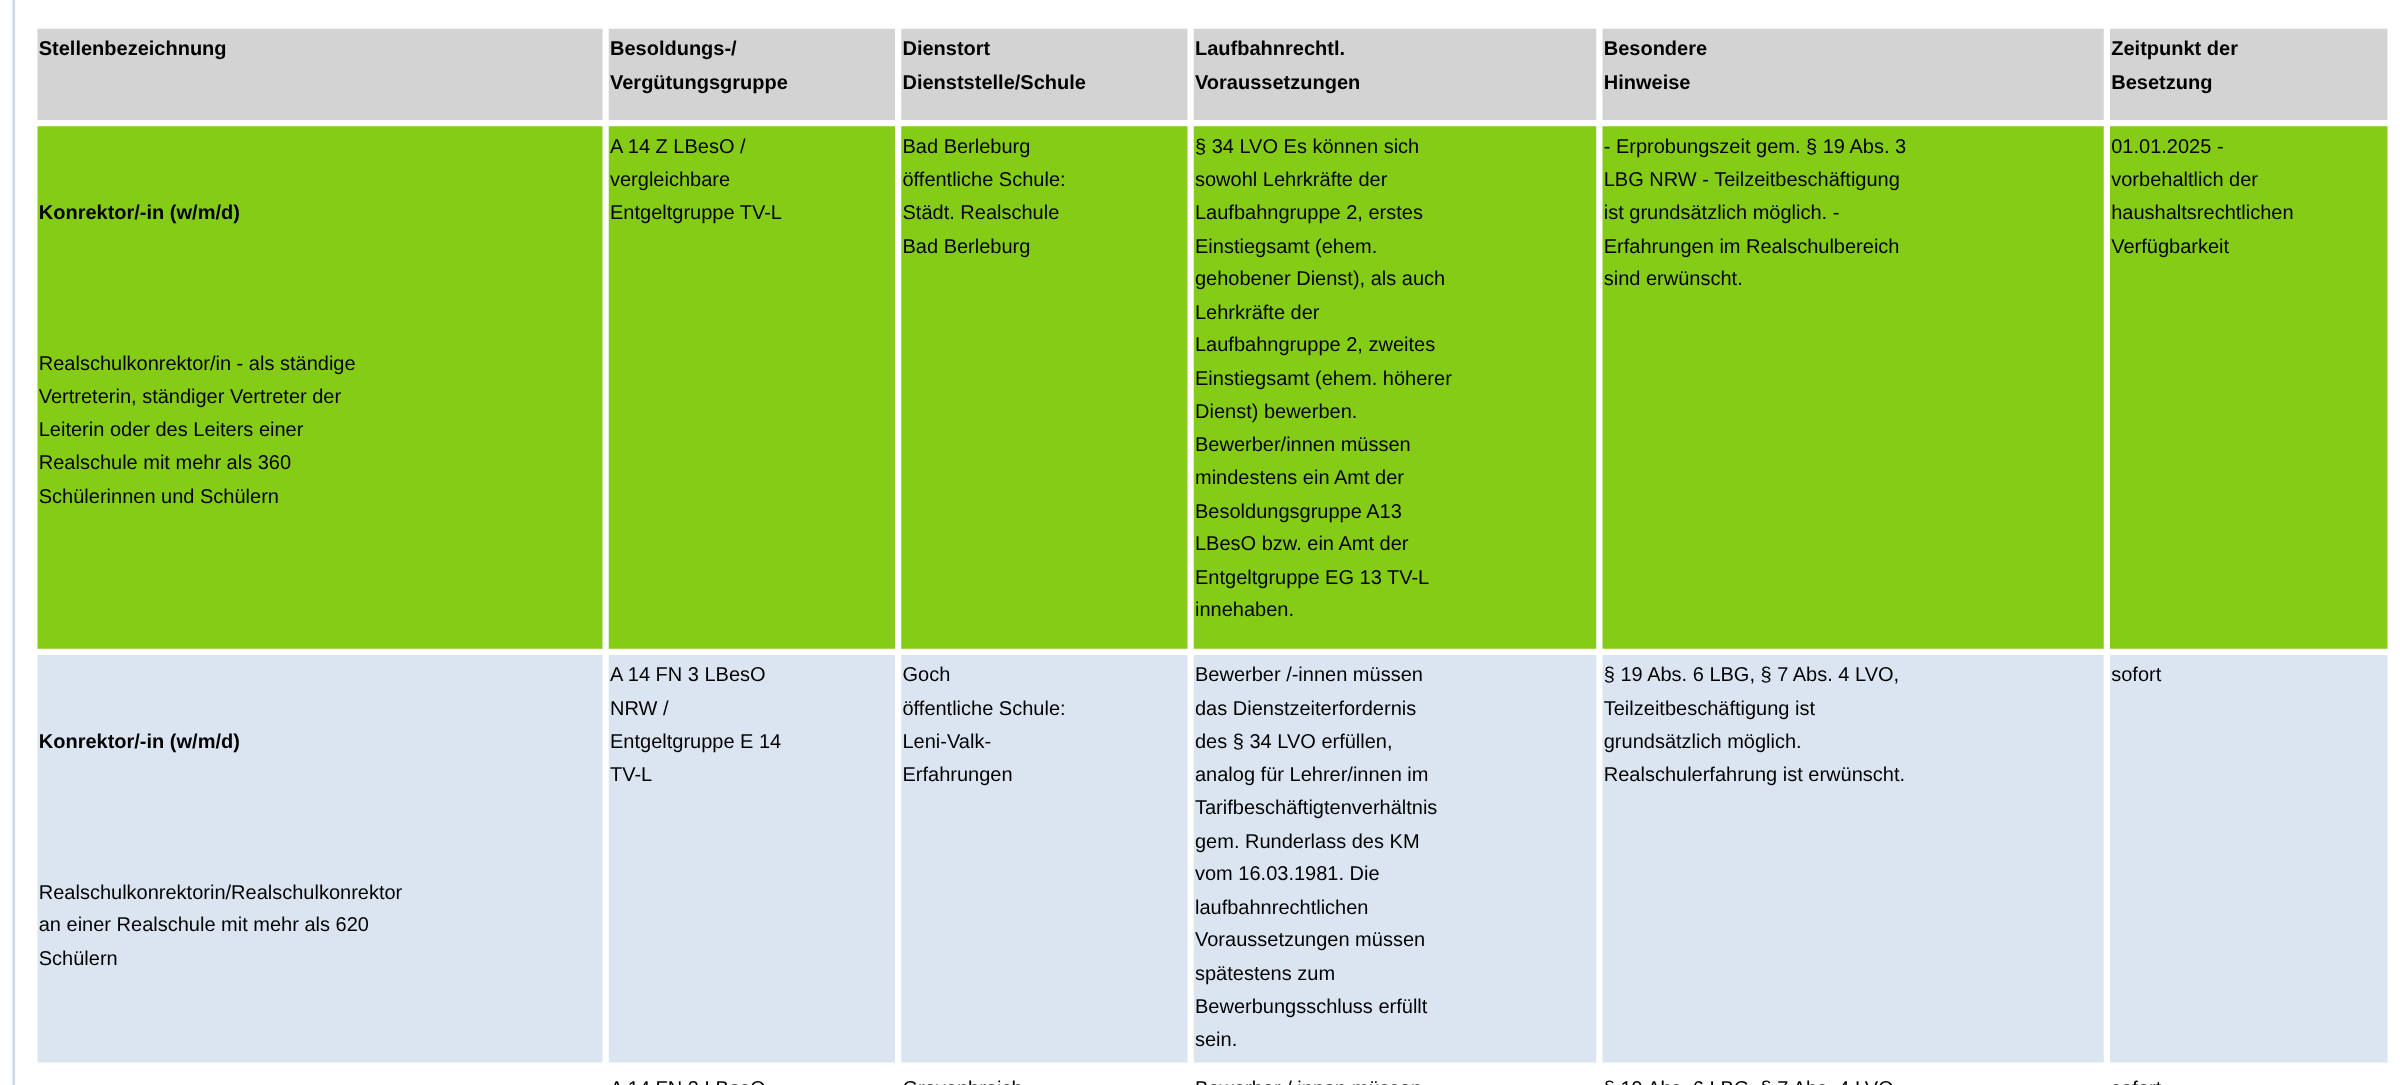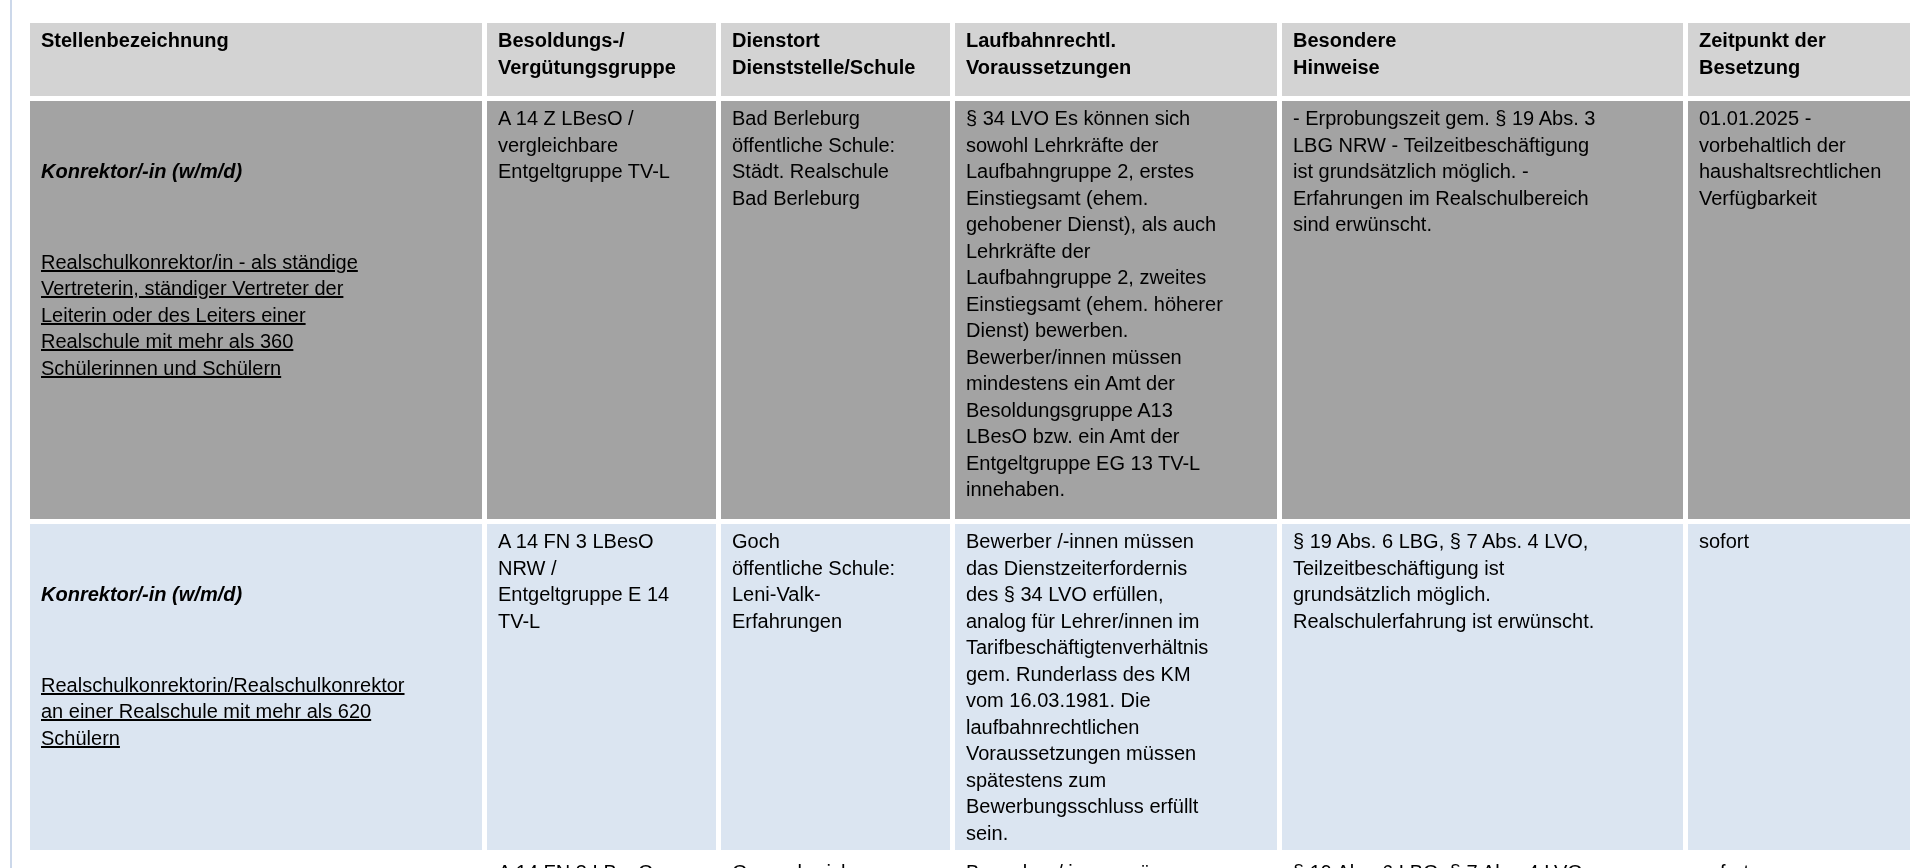--- a/index.html
+++ b/index.html
@@ -15,36 +15,36 @@
   }
   table.jobs {
     position: absolute; left: 25px; top: 18px;
     border-collapse: separate; border-spacing: 5px;
     table-layout: fixed;
   }
   table.jobs th, table.jobs td {
     box-sizing: border-box;
     vertical-align: top;
     text-align: left;
-    padding: 4px 11px;
-    font-size: 20px;
+    padding: 4px 1px;
+    font-size: 16px;
     line-height: 26.5px;
     white-space: pre;
     overflow: visible;
   }
   table.jobs th {
     background: #d3d3d3;
     font-weight: bold;
     height: 73px;
   }
-  tr.row-1 td { height: 418px; background: #a3a3a3; }
+  tr.row-1 td { height: 418px; background: #84cc16; }
   tr.row-2 td { height: 326px; background: #dbe5f1; }
   tr.row-3 td { height: 60px;  background: #ffffff; }
-  .job-title { font-weight: bold; font-style: italic; }
-  .job-desc  { margin-top: 11px; text-decoration: underline; }
+  .job-title { font-weight: bold; }
+  .job-desc  { margin-top: 41px; }
 </style>
 </head>
 <body>
 
 <div class="left-rule"></div>
 
 <table class="jobs">
   <colgroup>
     <col style="width:452px">
     <col style="width:229px">

